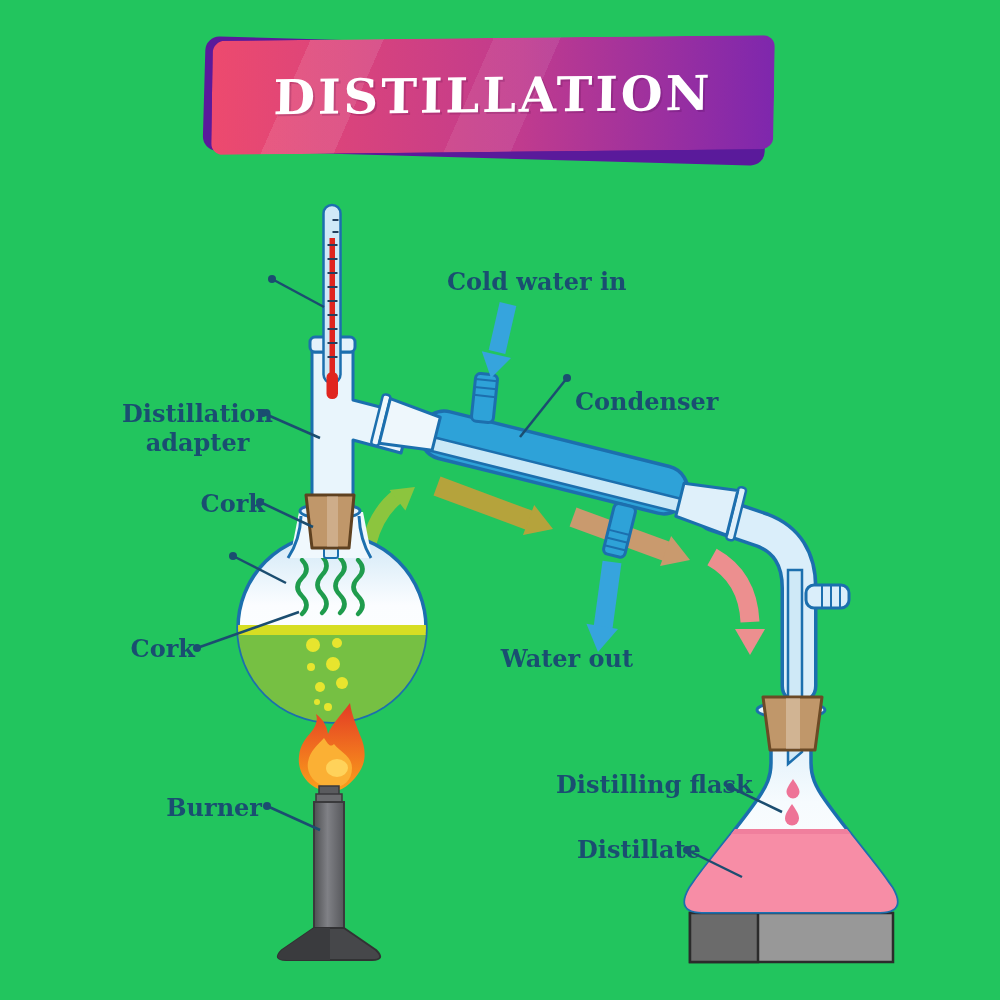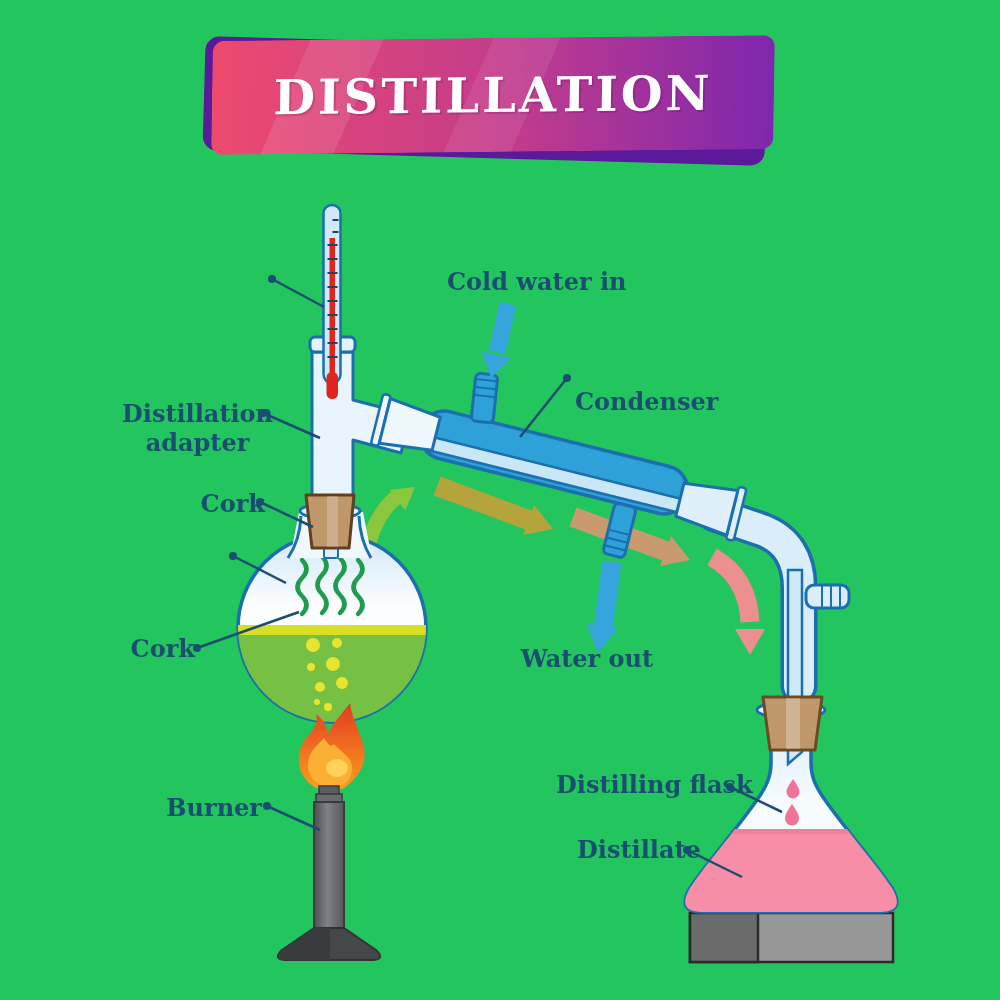--- a/index.html
+++ b/index.html
@@ -247,17 +247,17 @@
   </svg>
 
   <div class="lbl" style="left:447px;top:267px;">Cold water in</div>
   <div class="lbl" style="left:575px;top:350px;margin-top:37px;">Condenser</div>
   <div class="lbl ta-c" style="left:110px;top:399px;width:175px;">
     <span>Distillation</span>
     <span>adapter</span>
   </div>
   <div class="lbl ta-r" style="left:155px;top:489px;width:110px;">Cork</div>
   <div class="lbl ta-r" style="left:85px;top:634px;width:110px;">Cork</div>
-  <div class="lbl ta-c" style="left:517px;top:644px;width:140px;">Water out</div>
+  <div class="lbl ta-c" style="left:497px;top:644px;width:140px;">Water out</div>
   <div class="lbl ta-r" style="left:150px;top:793px;width:112px;">Burner</div>
   <div class="lbl" style="left:556px;top:770px;">Distilling flask</div>
   <div class="lbl" style="left:577px;top:835px;">Distillate</div>
 </div>
 
 </body></html>

